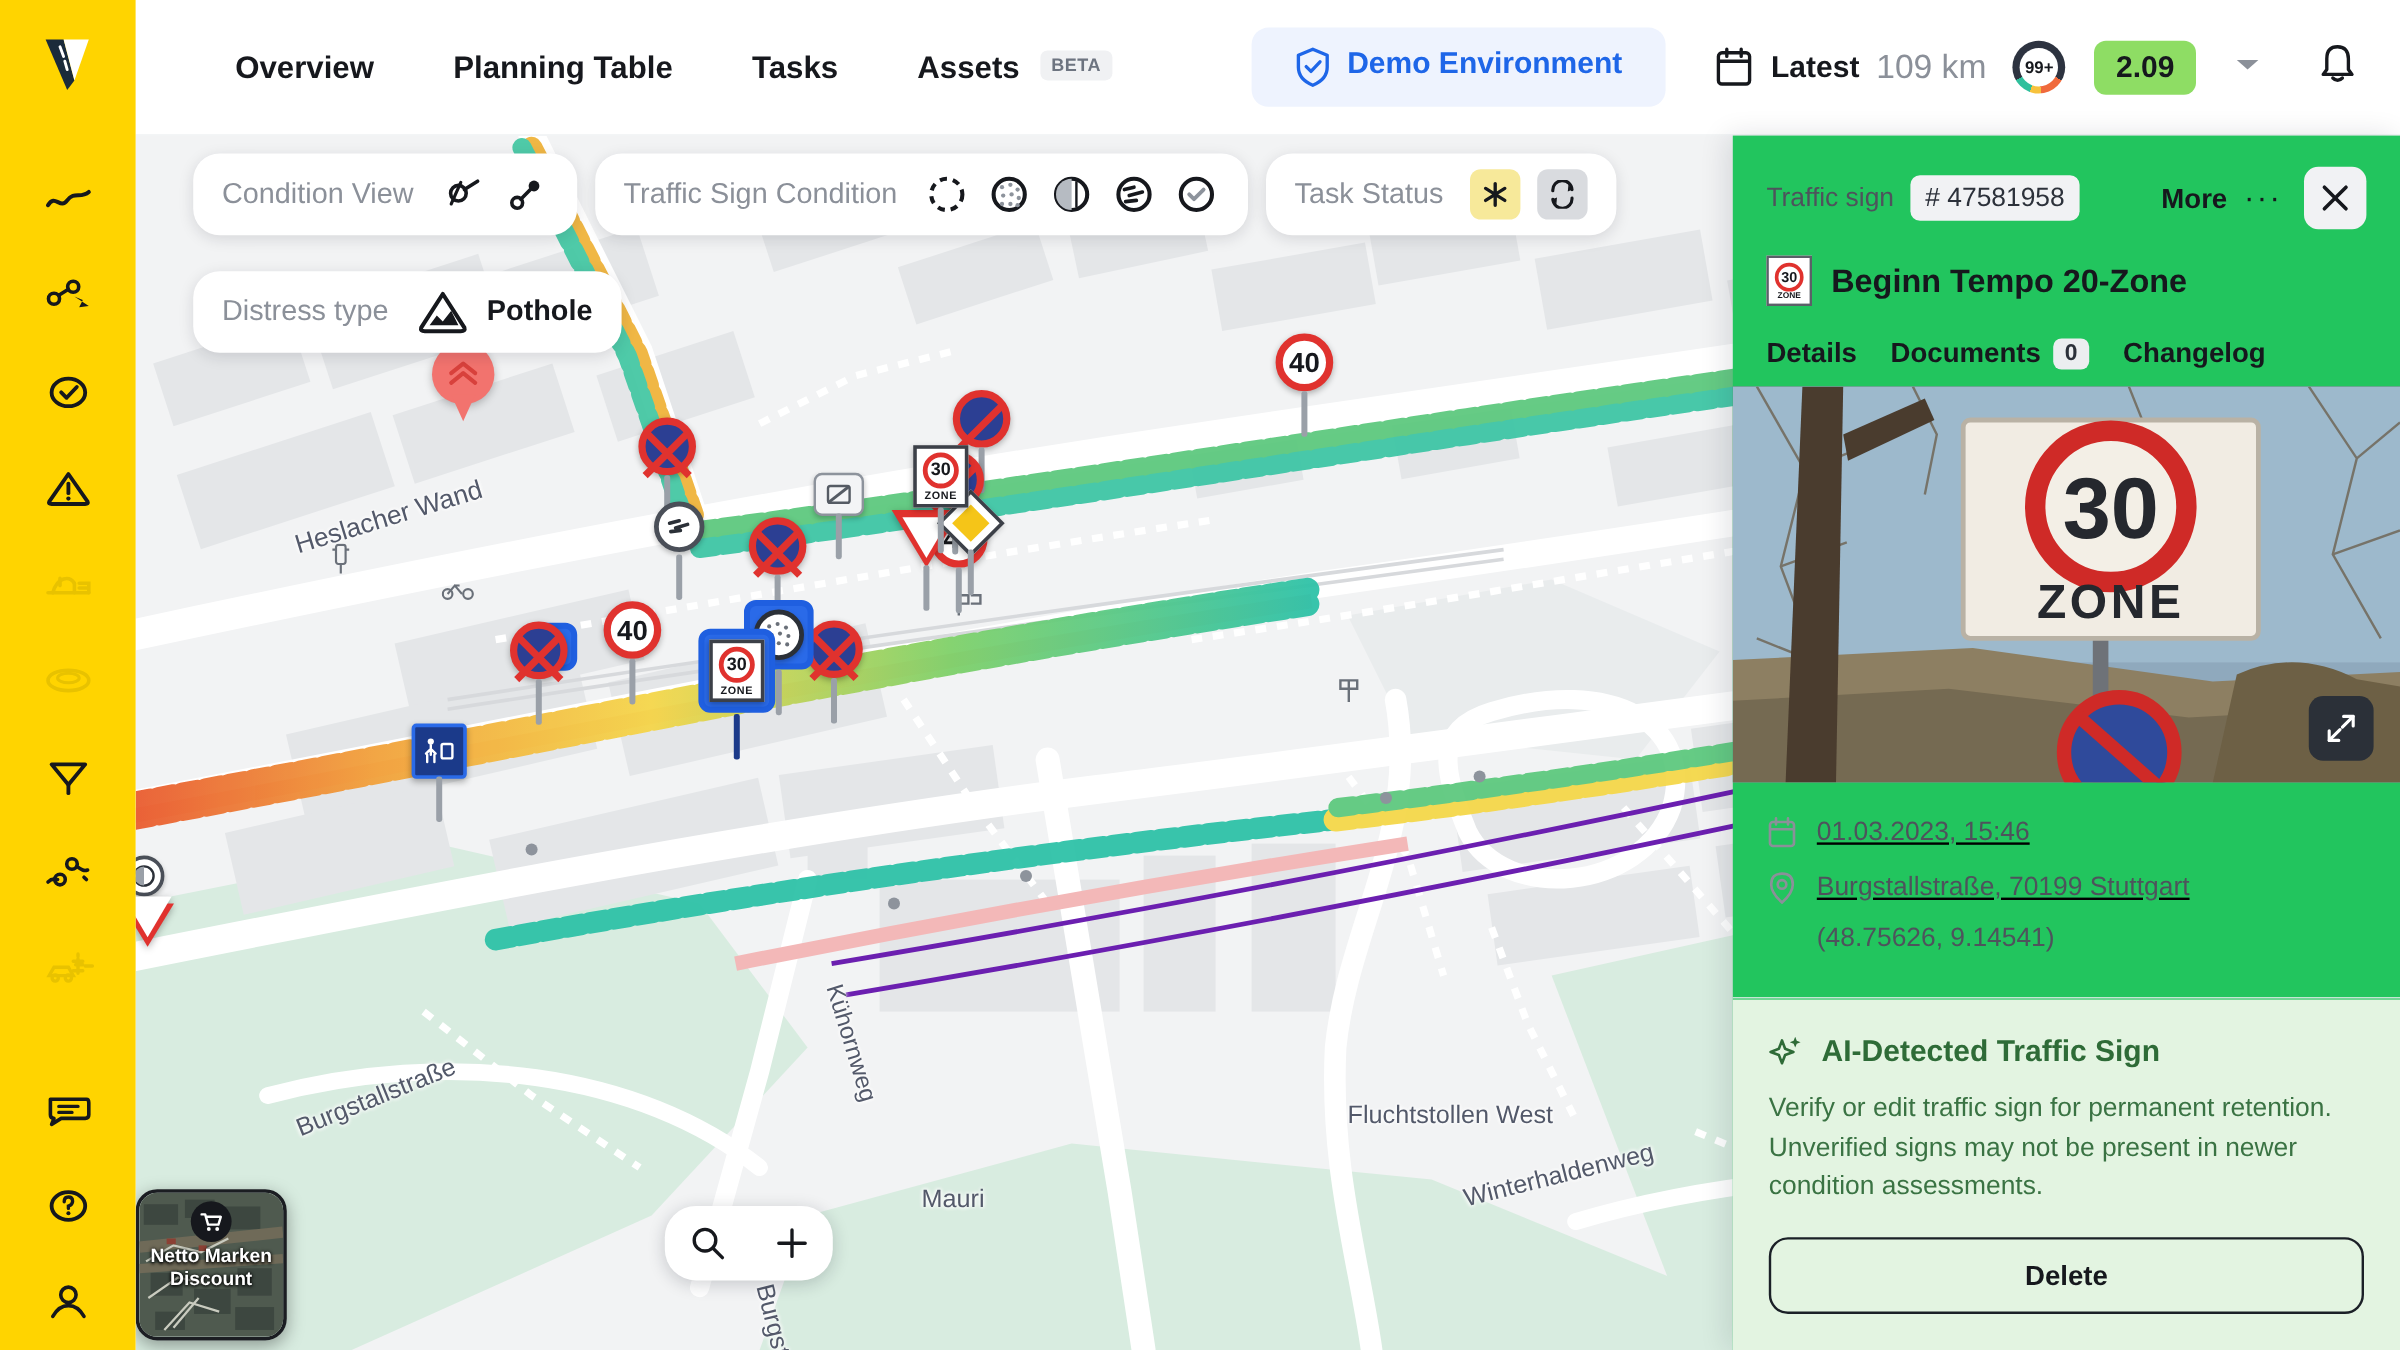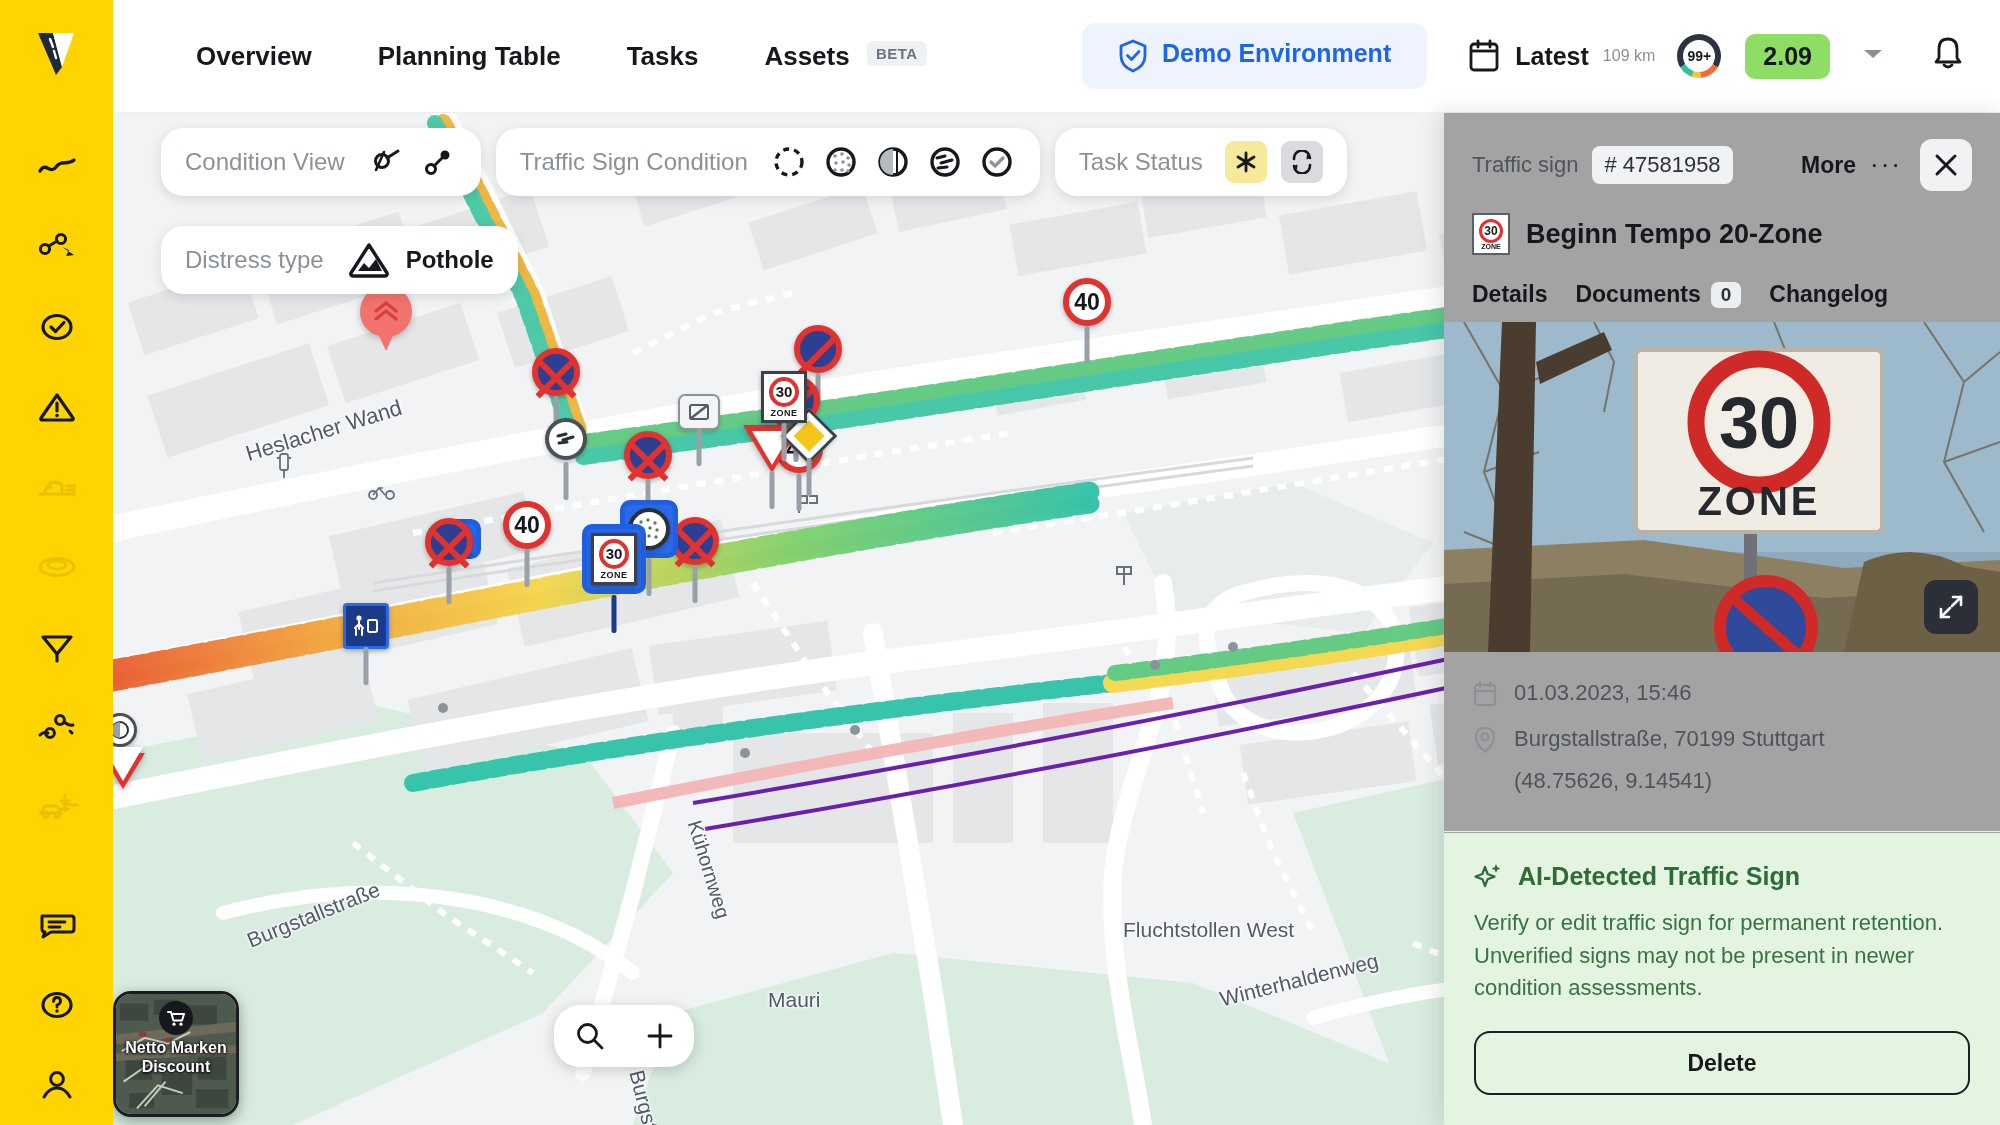--- a/index.html
+++ b/index.html
@@ -47,21 +47,21 @@
   }
   .topbar-right { margin-left: auto; display: flex; align-items: center; padding-right: 34px; }
   .demo-pill {
     display: flex; align-items: flex-start; gap: 14px;
     background: #eef3fe; border-radius: 14px; padding: 16px 36px;
     cursor: pointer;
   }
   .demo-pill .lbl { font-size: 25px; font-weight: bold; color: #1e66e8; white-space: nowrap; }
   .latest-group { display: flex; align-items: center; gap: 14px; margin-left: 40px; }
   .latest-lbl { font-size: 25px; font-weight: bold; color: #16181d; }
-  .latest-km { font-size: 16px; color: #8b9099; }
+  .latest-km { font-size: 28px; color: #8b9099; }
   .donut { position: relative; width: 44px; height: 44px; margin-left: 8px; cursor: pointer; }
   .donut .ring {
     position: absolute; inset: 0; border-radius: 50%;
     background: conic-gradient(#2d3340 0deg 120deg, #f06a3c 120deg 175deg, #f7c23d 175deg 200deg,
                 #2fbf9c 200deg 240deg, #2d3340 240deg 360deg);
   }
   .donut .hole {
     position: absolute; inset: 6px; border-radius: 50%; background: #fff;
     display: flex; align-items: center; justify-content: center;
     font-size: 14px; font-weight: bold; color: #16181d;
@@ -207,21 +207,21 @@
   }
   .grey-rect {
     width: 42px; height: 36px; border-radius: 7px; background: #f3f4f6;
     border: 2px solid #8d939c; display: flex; align-items: center; justify-content: center;
     box-shadow: 0 2px 4px rgba(0,0,0,.2);
   }
 
   
   .panel {
     position: absolute; right: 0; top: 113px; width: 556px; bottom: 0;
-    background: #a3a3a3; box-shadow: -5px 0 22px rgba(20,25,40,.12); z-index: 35;
+    background: #22c55e; box-shadow: -5px 0 22px rgba(20,25,40,.12); z-index: 35;
     display: flex; flex-direction: column;
   }
   .panel-head { padding: 26px 28px 0 28px; }
   .panel-head-row { display: flex; align-items: center; }
   .pnl-kind { font-size: 22px; color: #4e535c; }
   .pnl-id {
     background: #f1f2f4; color: #2c313a; font-size: 22px;
     border-radius: 8px; padding: 6px 12px; margin-left: 14px; cursor: pointer;
   }
   .pnl-more { margin-left: auto; display: flex; align-items: center; gap: 14px; cursor: pointer; }
@@ -249,21 +249,21 @@
 
   .photo {
     position: relative; width: 100%; height: 330px; overflow: hidden; margin-top: 14px;
     background: #7c8b95;
   }
   .photo .expand {
     position: absolute; right: 22px; bottom: 18px; width: 54px; height: 54px;
     border-radius: 12px; background: #2b3038; display: flex; align-items: center; justify-content: center;
     cursor: pointer;
   }
-  .meta { padding: 26px 40px 10px 28px; }
+  .meta { padding: 26px 40px 10px 28px; text-decoration: underline; }
   .meta-row { display: flex; align-items: flex-start; gap: 16px; margin-bottom: 16px; }
   .meta-row .txt { font-size: 22px; color: #4e535c; line-height: 1.35; }
   .divider { height: 1px; background: #eceef0; margin: 10px 0 0 0; }
 
   .ai-box { margin-top: auto; background: #e3f4e1; padding: 28px 30px 30px 30px; }
   .ai-head { display: flex; align-items: center; gap: 14px; }
   .ai-title { font-size: 25px; font-weight: bold; color: #2e6b37; }
   .ai-body { font-size: 22px; color: #3a7343; line-height: 1.48; margin-top: 16px; }
   .ai-actions { display: flex; gap: 20px; margin-top: 26px; }
   .btn {

